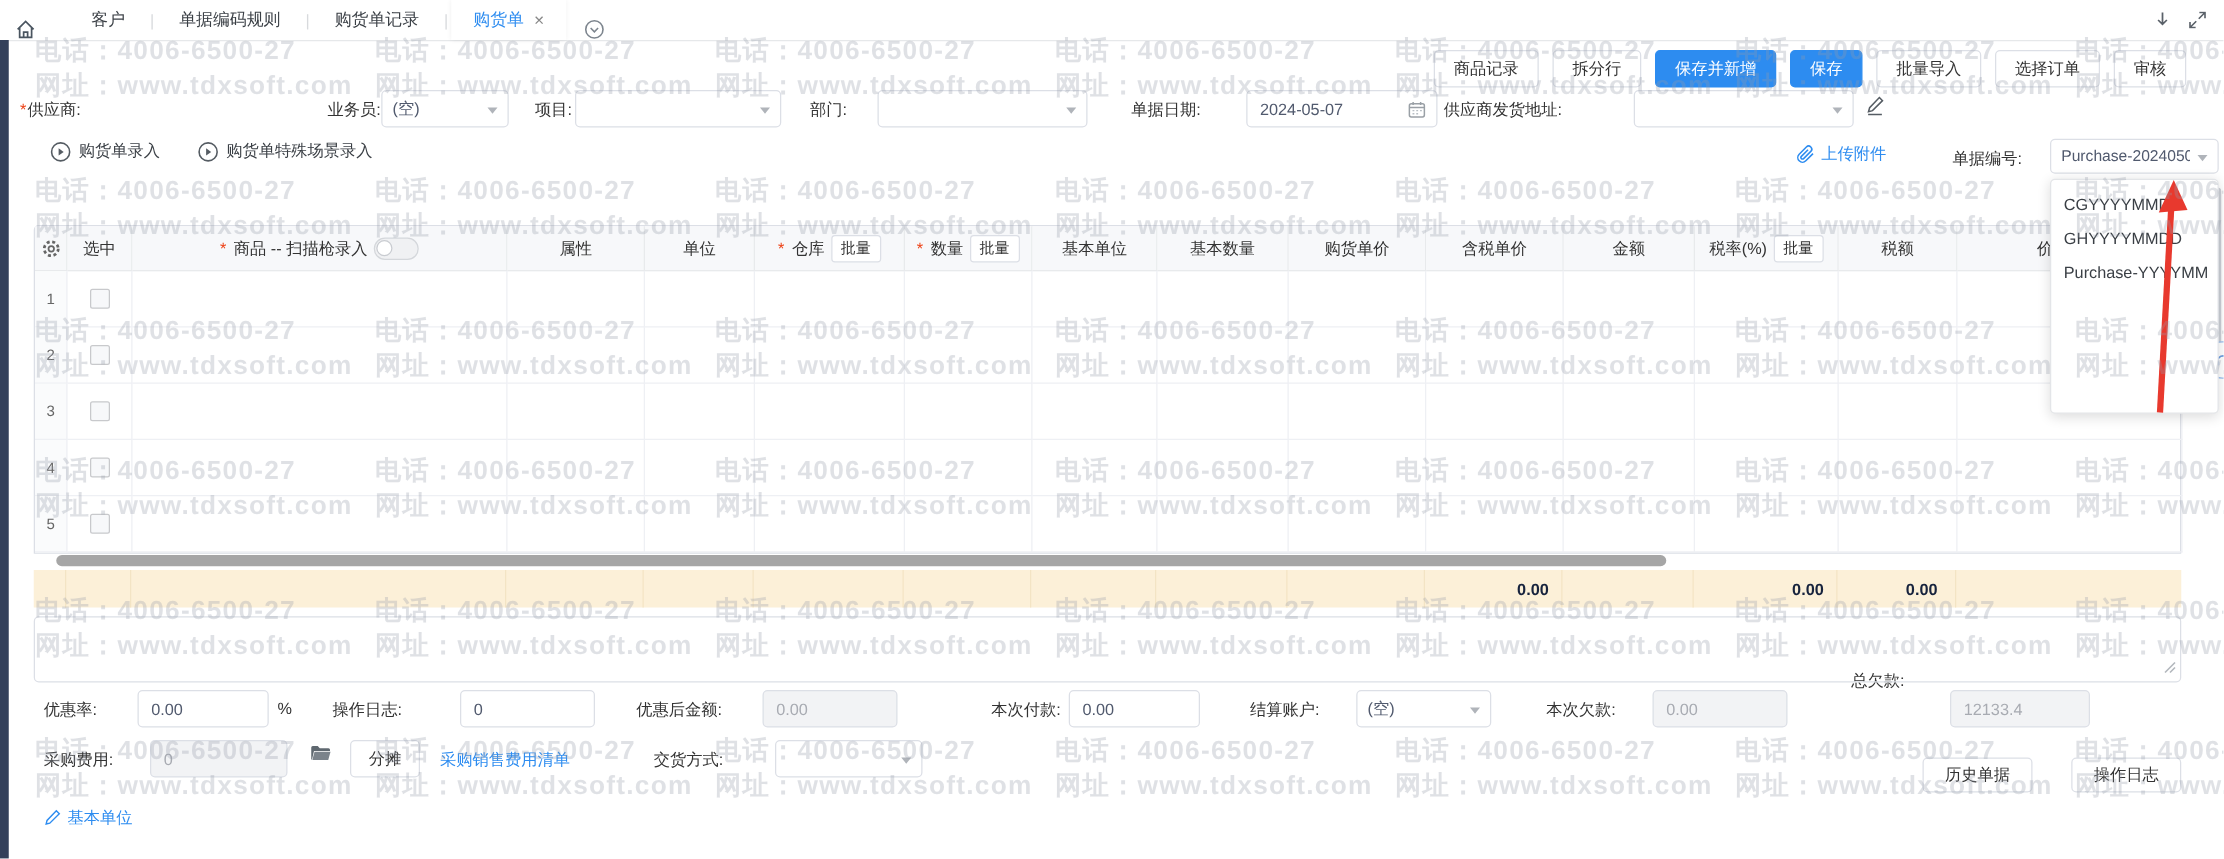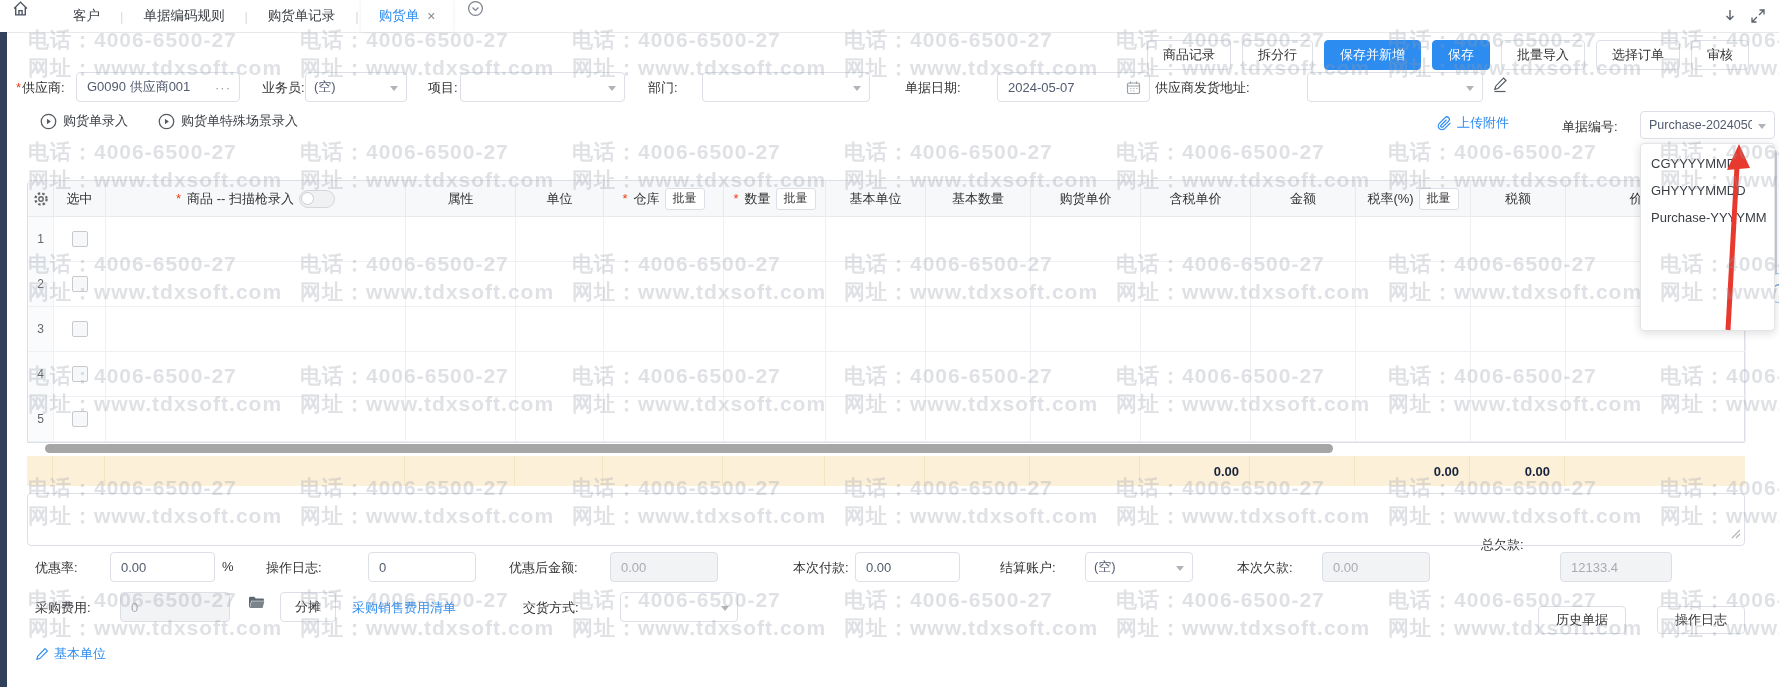--- a/index.html
+++ b/index.html
@@ -1,19 +1,19 @@
 <!DOCTYPE html>
 <html><head>
 <meta charset="utf-8">
 <style>
   html,body{margin:0;padding:0;}
   body{font-family:"Liberation Sans","DejaVu Sans",sans-serif;}
   .app{position:relative;width:1779px;height:687px;background:#fff;overflow:hidden;color:#333;font-size:13px;}
   
-  .tabbar{position:absolute;left:0;top:0;width:1779px;height:32px;background:#fff;border-bottom:1px solid #e6e8ea;display:flex;align-items:flex-start;}
+  .tabbar{position:absolute;left:0;top:0;width:1779px;height:32px;background:#fff;border-bottom:1px solid #e6e8ea;display:flex;align-items:flex-end;}
   .home-btn{margin-left:12px;display:flex;align-items:center;cursor:pointer;}
   .tab-list{display:flex;align-items:center;margin-left:26px;height:32px;}
   .tab{padding:0 18px;height:32px;display:flex;align-items:center;gap:8px;cursor:pointer;font-size:13.5px;color:#3a3f45;white-space:nowrap;}
   .tab.active{color:#2d8cf0;background:#fff;box-shadow:0 0 4px rgba(0,0,0,0.08);}
   .tab .close{color:#888;font-size:14px;line-height:1;}
   .tab-div{color:#d8dadd;margin:0 2px;}
   .tabbar-right{position:absolute;right:14px;top:0;height:32px;display:flex;align-items:center;gap:14px;}
   
   .left-strip{position:absolute;left:0;top:32px;width:7px;height:655px;background:#33405a;}
   
@@ -117,24 +117,20 @@
       <button class="btn">拆分行</button>
       <button class="btn primary">保存并新增</button>
       <button class="btn primary">保存</button>
       <button class="btn">批量导入</button>
       <button class="btn">选择订单</button>
       <button class="btn">审核</button>
     </div>
 
   <div class="abs" style="left:16px;top:79px;">
     <span class="req">*</span><span class="lbl">供应商:</span>
-  </div>
-  <div class="ibox" style="left:76px;top:72px;width:164px;">
-    <input value="G0090 供应商001" style="">
-    <span class="ellipsis">···</span>
   </div>
   <span class="lbl abs" style="left:262px;top:79px;">业务员:</span>
   <div class="sel" style="left:305px;top:72px;width:102px;">
     <span class="val">(空)</span>
       <i class="caret"></i>
   </div>
   <span class="lbl abs" style="left:428px;top:79px;">项目:</span>
   <div class="sel" style="left:460px;top:72px;width:165px;">
     <span class="val"></span>
       <i class="caret"></i>

